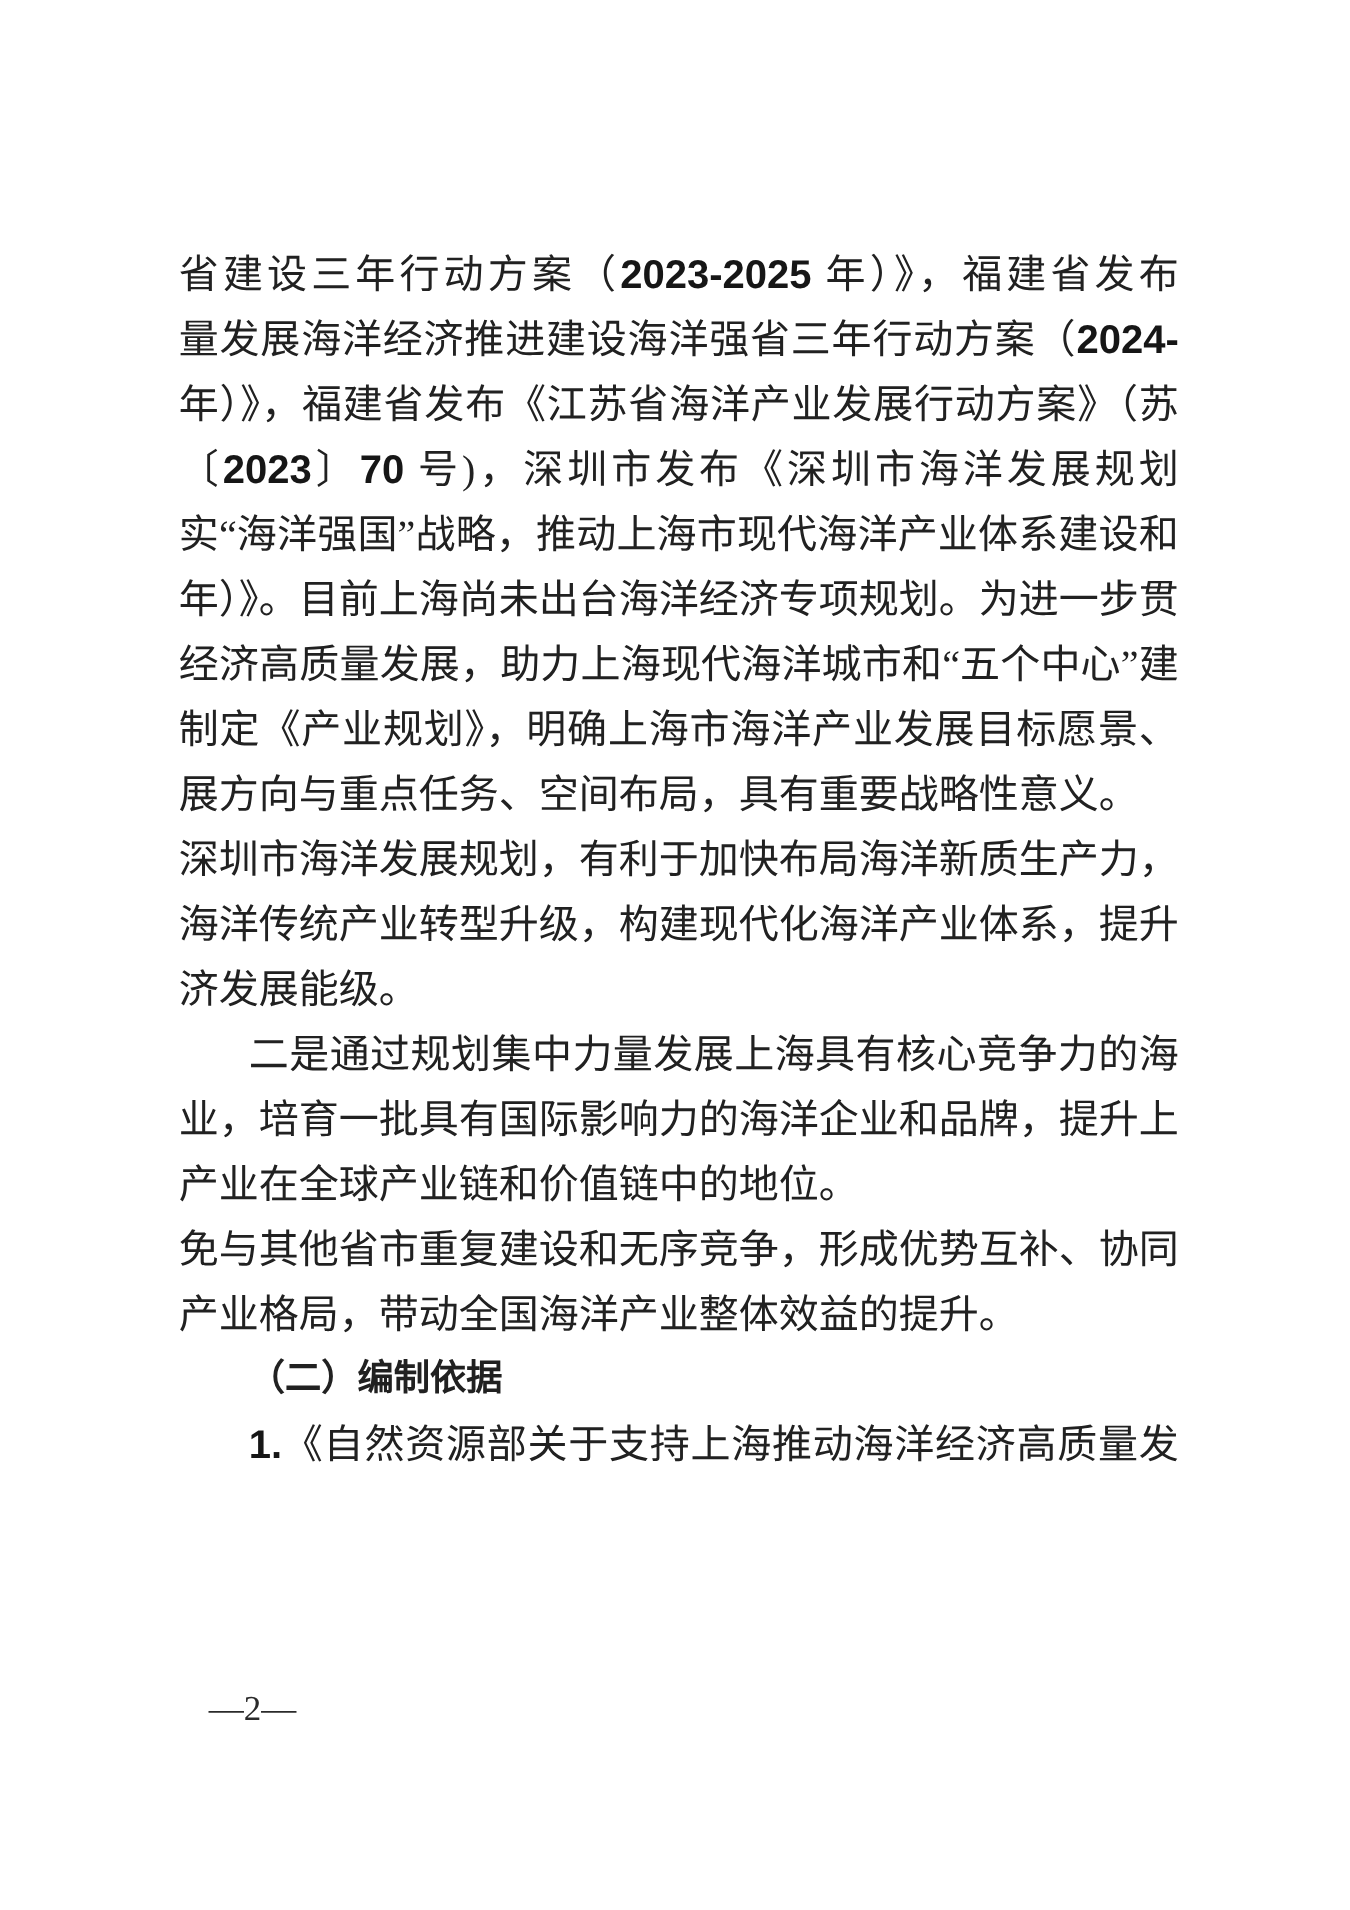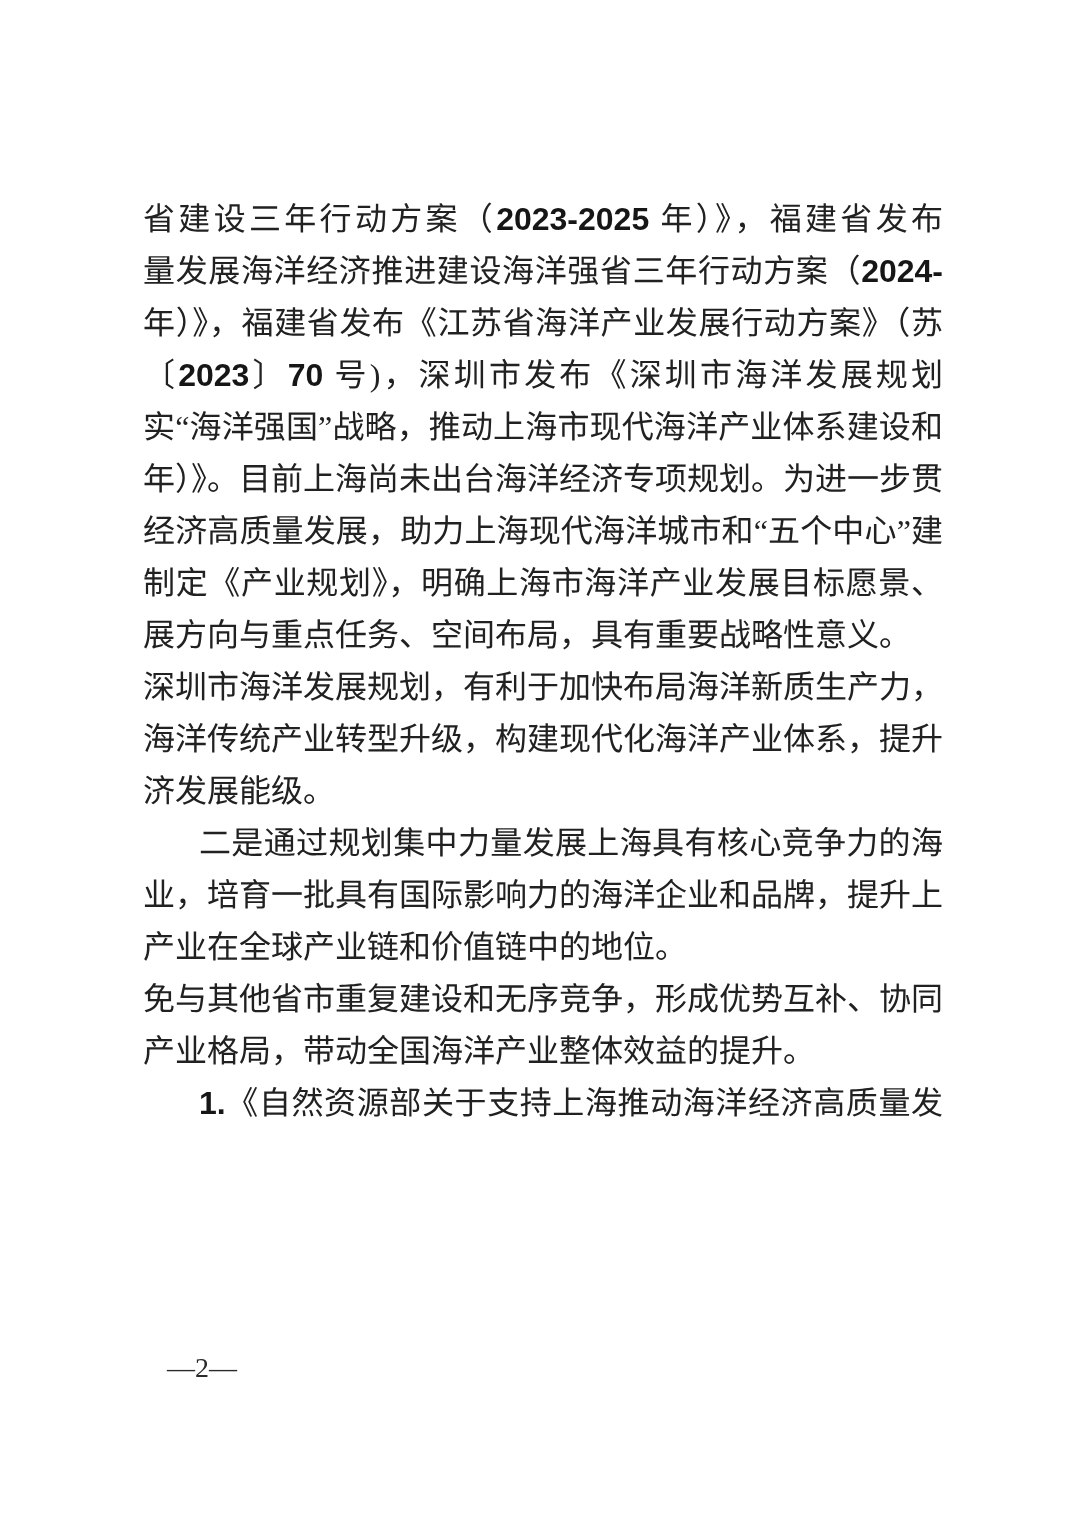--- a/index.html
+++ b/index.html
@@ -77,20 +77,23 @@
       </div>
       <div class="paragraph body">
         <div class="line indent">二是通过规划集中力量发展上海具有核心竞争力的海洋产</div>
         <div class="line">业，培育一批具有国际影响力的海洋企业和品牌，提升上海海洋</div>
         <div class="line loose">产业在全球产业链和价值链中的地位。</div>
       </div>
       <div class="paragraph body">
         <div class="line">免与其他省市重复建设和无序竞争，形成优势互补、协同发展的</div>
         <div class="line loose">产业格局，带动全国海洋产业整体效益的提升。</div>
       </div>
+      <div class="paragraph heading">
+        <div class="line indent loose">（二）编制依据</div>
+      </div>
       <div class="paragraph body">
         <div class="line indent"><span class="num">1.</span>《自然资源部关于支持上海推动海洋经济高质量发展加快</div>
       </div>
     </main>
   <div class="footer">
     <span>—2—</span>
   </div>
 </div>
 
 </body></html>

